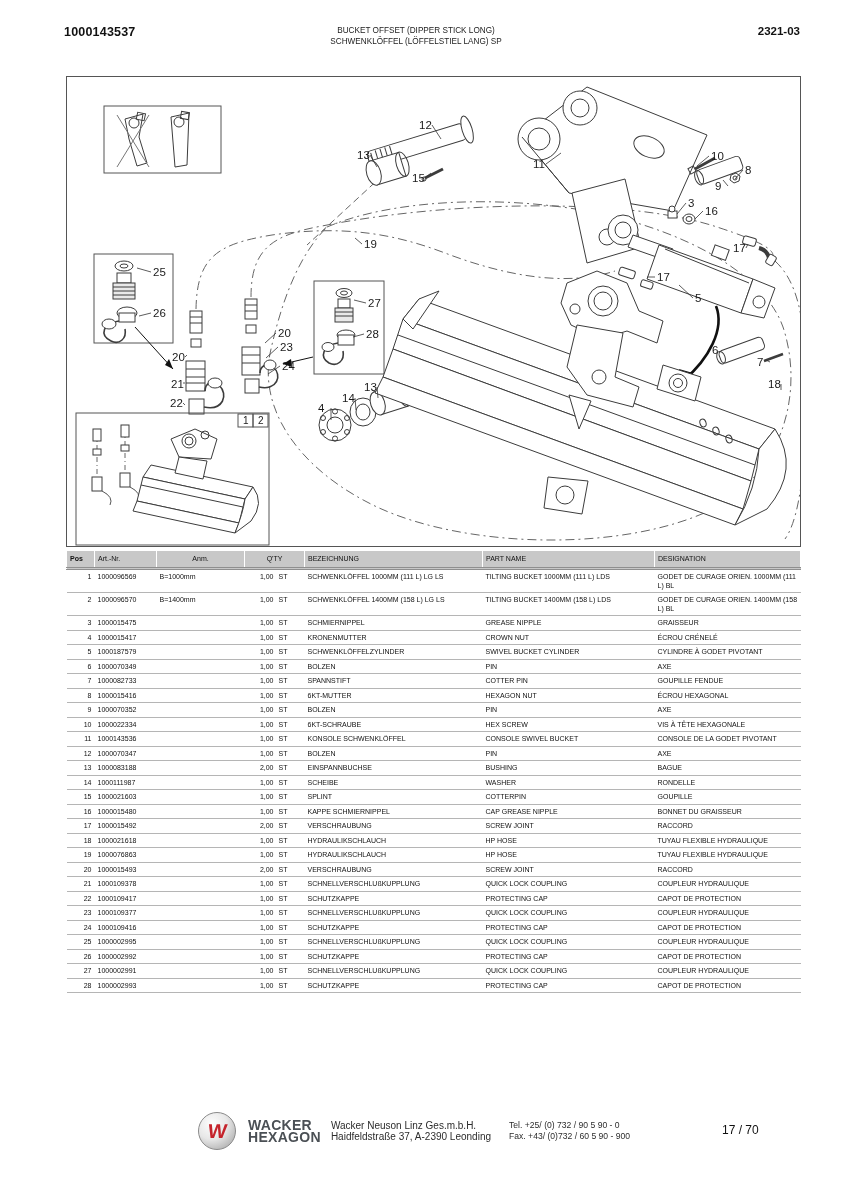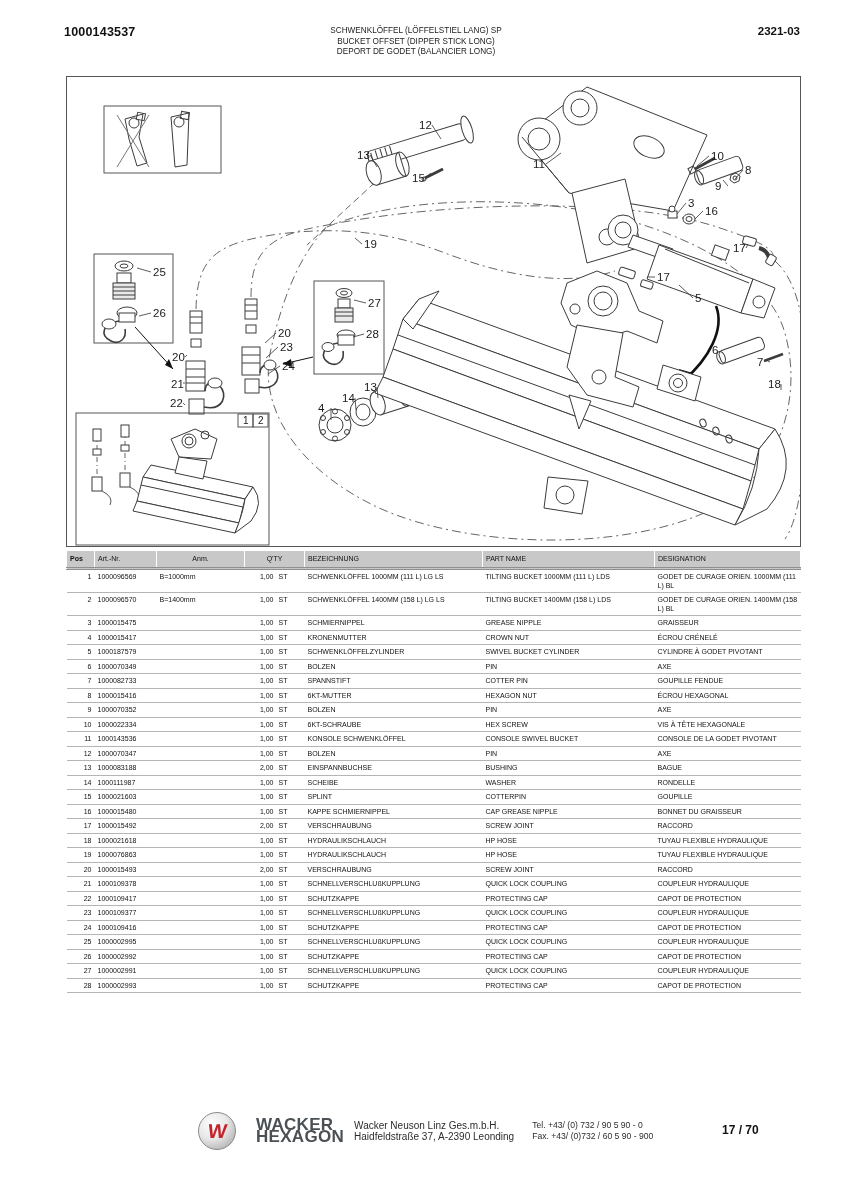--- a/index.html
+++ b/index.html
@@ -30,33 +30,32 @@
   td.qty .u{margin-left:5px;}
   .w-pos{width:28px;} .w-art{width:62px;} .w-anm{width:88px;} .w-qty{width:60px;}
   .w-bez{width:178px;} .w-part{width:172px;} .w-des{width:146px;}
 
   
   #footer{left:198px;top:1112px;display:flex;align-items:center;}
   #logo-circle{width:36px;height:36px;border-radius:50%;border:1px solid #8a8a8a;
     background:radial-gradient(circle at 35% 30%, #fdfdfd 0%, #e7e7e7 45%, #9b9b9b 100%);
     display:flex;align-items:center;justify-content:center;}
   #logo-circle span{color:#c5232b;font-weight:bold;font-size:20px;transform:skewX(-8deg);}
-  #wordmark{margin-left:20px;font-weight:bold;font-size:17px;line-height:12.5px;letter-spacing:.3px;color:#4b5055;}
+  #wordmark{margin-left:12px;font-weight:bold;font-size:14px;line-height:12.5px;letter-spacing:.3px;color:#4b5055;}
   #address{margin-left:10px;font-size:10px;line-height:11px;color:#2c2c2c;}
   #telfax{margin-left:18px;font-size:8.6px;line-height:11px;color:#2c2c2c;}
-  #page-number{left:722px;top:1123px;font-size:12px;font-weight:bold;}
+  #page-number{left:722px;top:1123px;font-size:12px;font-weight:normal;}
 </style>
 </head>
 <body>
 
 <div class="abs" id="doc-number">1000143537</div>
 <div class="abs" id="titles">
+  <div>BUCKET OFFSET (DIPPER STICK LONG)</div>
   <div>SCHWENKLÖFFEL (LÖFFELSTIEL LANG) SP</div>
-  <div>BUCKET OFFSET (DIPPER STICK LONG)</div>
-  <div>DEPORT DE GODET (BALANCIER LONG)</div>
 </div>
 <div class="abs" id="sheet-number">2321-03</div>
 
 <div class="abs" id="diagram-frame">
 <svg width="733" height="469" viewBox="0 0 733 469">
   <g fill="none" stroke="#3c3c3c" stroke-width="1">
 
     <g>
       <rect x="37" y="29" width="117" height="67" stroke="#555"></rect>
       <polygon points="58,42 76,37 72,60 80,86 70,89 62,62" fill="#fff"></polygon>
@@ -655,17 +654,17 @@
   </div>
   <div id="wordmark">
     <div>WACKER</div>
     <div>HEXAGON</div>
   </div>
   <div id="address">
     <div>Wacker Neuson Linz  Ges.m.b.H.</div>
     <div>Haidfeldstraße 37, A-2390 Leonding</div>
   </div>
   <div id="telfax">
-    <div>Tel.  +43/ (0) 732 / 90 5 90 - 0</div>
+    <div>Tel.  +25/ (0) 732 / 90 5 90 - 0</div>
     <div>Fax.  +43/ (0)732 / 60 5 90 - 900</div>
   </div>
 </div>
 <div class="abs" id="page-number">17 / 70</div>
 
 </body></html>

